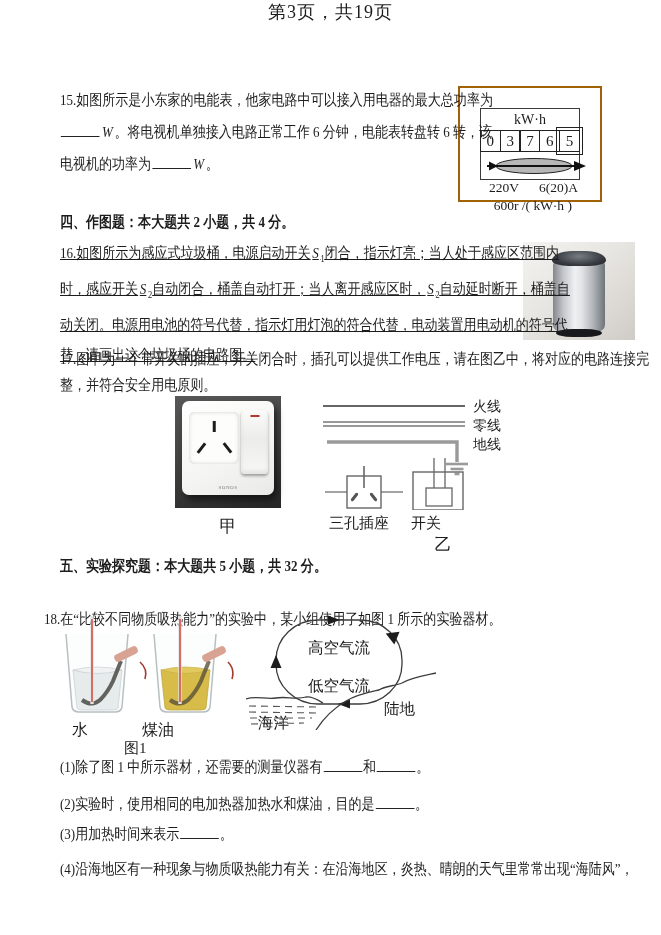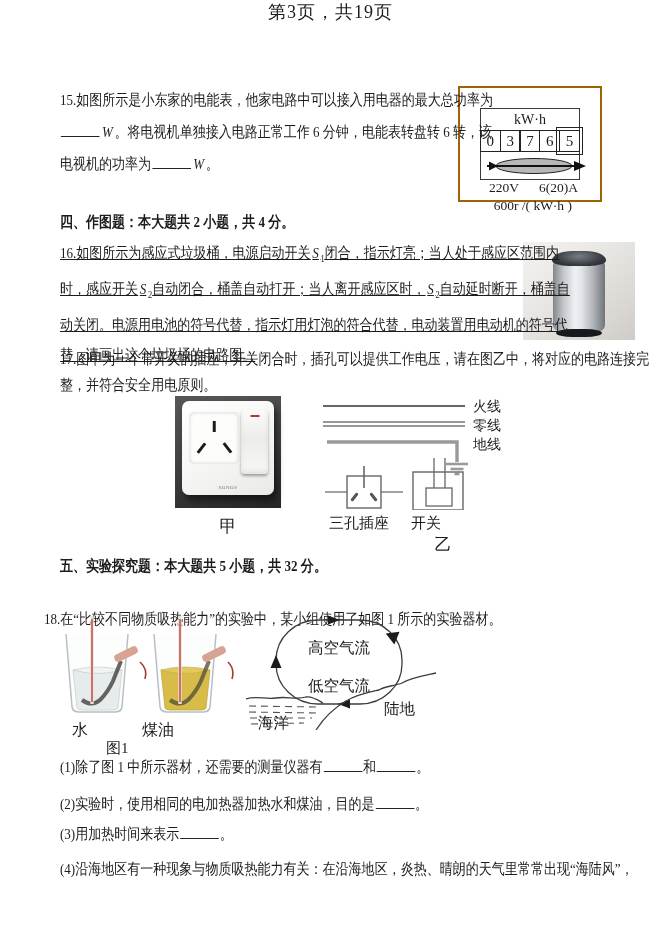--- a/index.html
+++ b/index.html
@@ -76,21 +76,21 @@
   .yi-label { font-size:17px; padding-left:40px; margin-top:0px; }
   svg text { font-family:"Liberation Serif","DejaVu Serif",serif; fill:#1c1c1c; }
 
   
   #q18intro { top:584px; left:44px;margin-top:25px; }
   #figs18 { top:612px; left:56px; display:flex; gap:12px; }
   .fig1-wrap { width:178px; position:relative; }
   .fig1-labels { position:relative; height:44px; }
   .fig1-labels .water-l { position:absolute; left:16px; top:0; font-size:16px; }
   .fig1-labels .kero-l  { position:absolute; left:86px; top:0; font-size:16px; }
-  .fig1-labels .cap     { position:absolute; left:50px; top:19px; font-size:15px; }
+  .fig1-labels .cap     { position:absolute; left:68px; top:19px; font-size:15px; }
   .fig2-wrap { width:196px; }
   .fig2-cap { font-size:15px; padding-left:54px; }
 
   #subs { top:752px; left:60px; width:560px; }
   #subs .ln { line-height:30px; }
   #subs .ln.m1 { margin-top:7px; }
   #subs .ln.m2 { margin-top:0px; }
   #subs .ln.m3 { margin-top:5px; }
 
   #footer { top:886px; left:0; width:100%; text-align:center; font-size:18px; letter-spacing:1px; }

